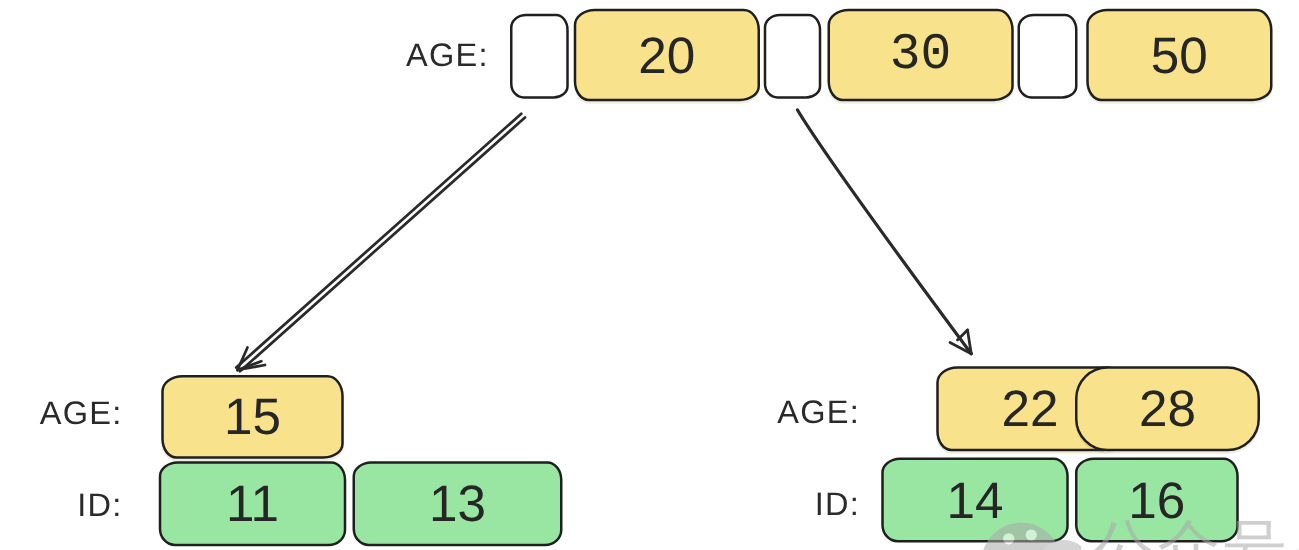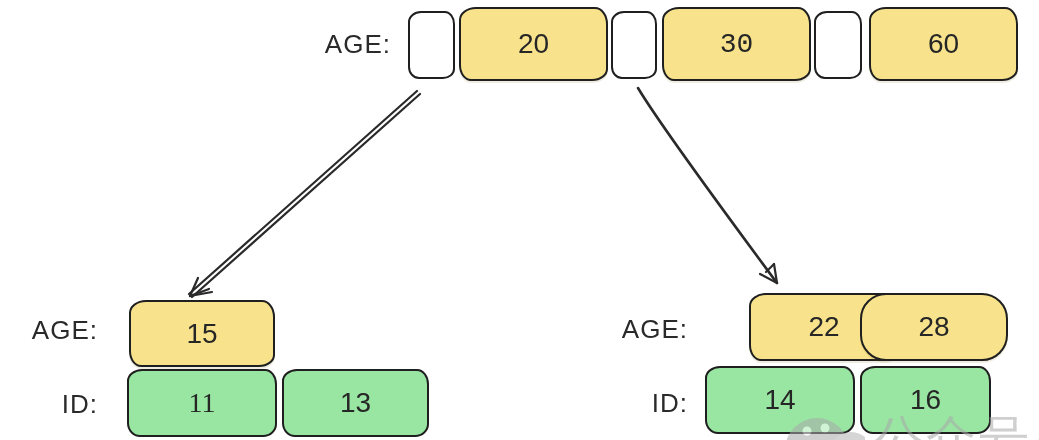--- a/index.html
+++ b/index.html
@@ -19,21 +19,21 @@
     text-align:right;
     letter-spacing:1px;
   }
   .cell{
     position:absolute;
     box-sizing:border-box;
     border:2.6px solid #1f1f1f;
     display:flex;
     align-items:center;
     justify-content:center;
-    font-size:28px;
+    font-size:41px;
     color:#262626;
     background:#ffffff;
   }
   .cell.key{
     background:#F8E38C;
     border-radius:17px 13px 16px 12px / 13px 17px 12px 16px;
     box-shadow:0 2px 0 rgba(120,100,20,0.12);
   }
   .cell.ptr{
     background:#ffffff;
@@ -83,27 +83,27 @@
       <path d="M774 264 L766 272"></path>
     </g>
   </svg>
 
   <div class="lbl" style="left:295px;top:29px;width:96px;">AGE:</div>
   <div class="cell ptr" style="left:408px;top:11px;width:47px;height:68px;"></div>
   <div class="cell key" style="left:459px;top:7px;width:149px;height:74px;">20</div>
   <div class="cell ptr" style="left:611px;top:11px;width:46px;height:68px;"></div>
   <div class="cell key" style="left:662px;top:7px;width:149px;height:74px;font-family:Liberation Mono, monospace;">30</div>
   <div class="cell ptr" style="left:814px;top:11px;width:48px;height:68px;"></div>
-  <div class="cell key" style="left:869px;top:7px;width:149px;height:74px;">60</div>
+  <div class="cell key" style="left:869px;top:7px;width:149px;height:74px;">50</div>
 
   <div class="lbl" style="left:8px;top:315px;width:90px;">AGE:</div>
   <div class="cell key" style="left:129px;top:300px;width:146px;height:67px;">15</div>
   <div class="lbl" style="left:8px;top:389px;width:90px;">ID:</div>
-  <div class="cell id" style="left:127px;top:369px;width:150px;height:68px;font-family:Liberation Serif, serif;">11</div>
-  <div class="cell id" style="left:282px;top:369px;width:147px;height:68px;">13</div>
+  <div class="cell id" style="left:127px;top:369px;width:150px;height:68px;">11</div>
+  <div class="cell id" style="left:282px;top:369px;width:168px;height:68px;">13</div>
 
   <div class="lbl" style="left:598px;top:314px;width:90px;">AGE:</div>
   <div class="cell key" style="left:705px;top:293px;width:150px;height:68px;margin-left:44px;">22</div>
   <div class="cell key" style="left:860px;top:293px;width:148px;height:68px;border-radius:26px;">28</div>
   <div class="lbl" style="left:598px;top:388px;width:90px;">ID:</div>
   <div class="cell id" style="left:705px;top:366px;width:150px;height:68px;">14</div>
   <div class="cell id" style="left:860px;top:366px;width:131px;height:68px;">16</div>
 
   <div class="watermark">
     <svg width="80" height="26" viewBox="0 0 80 26">

